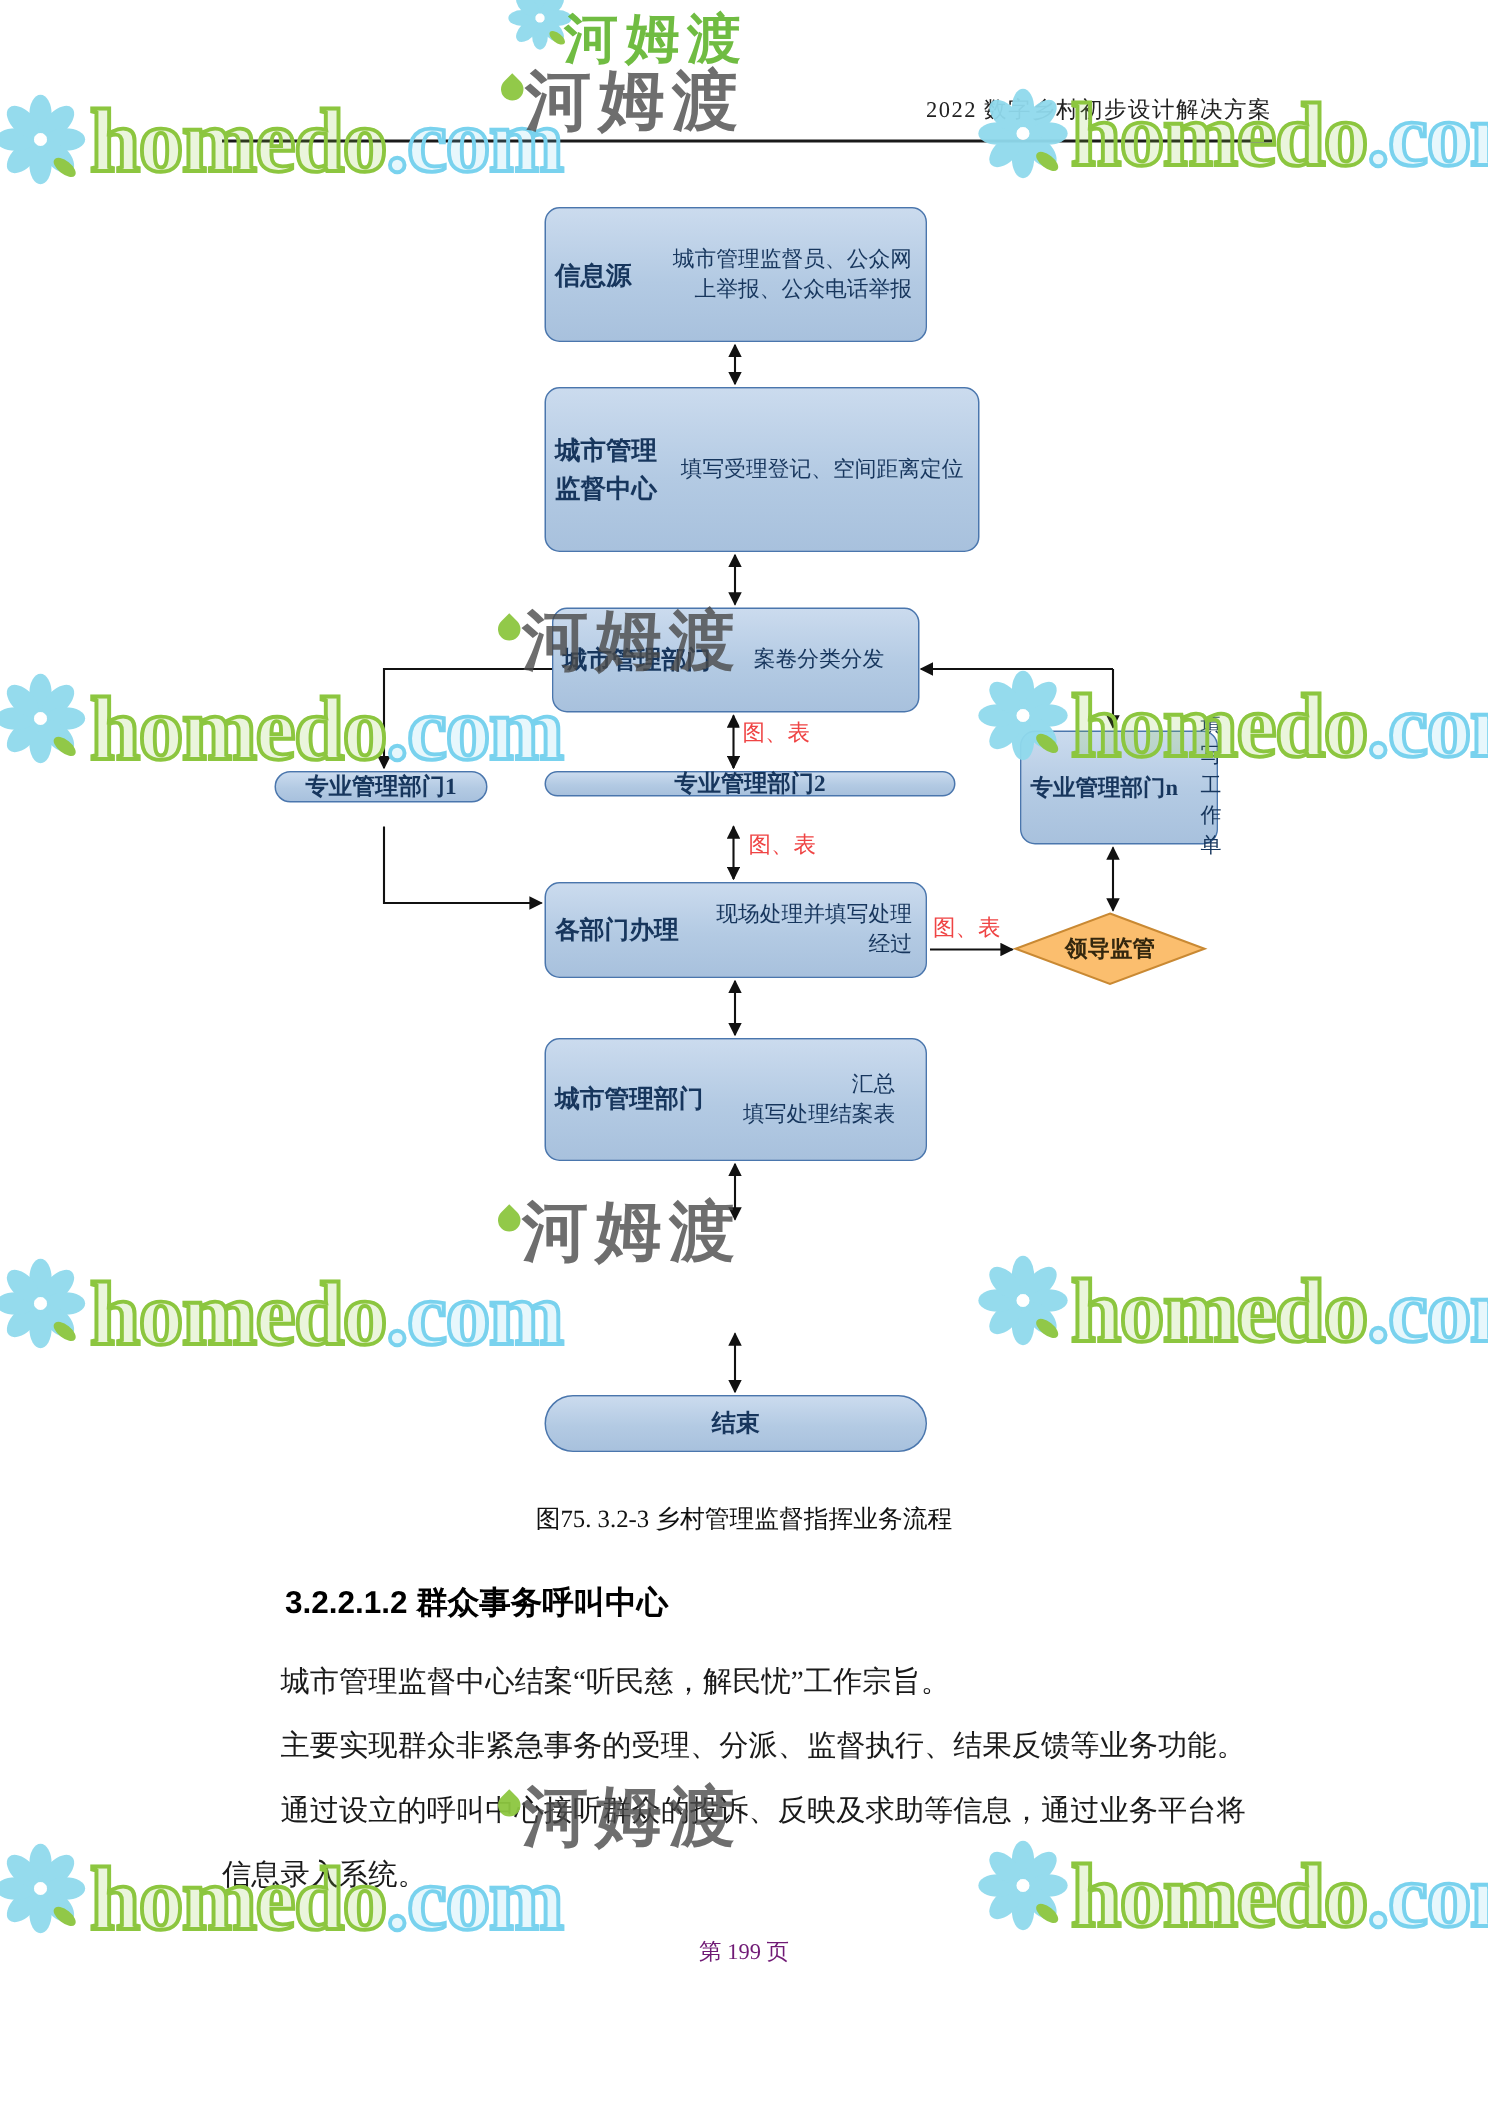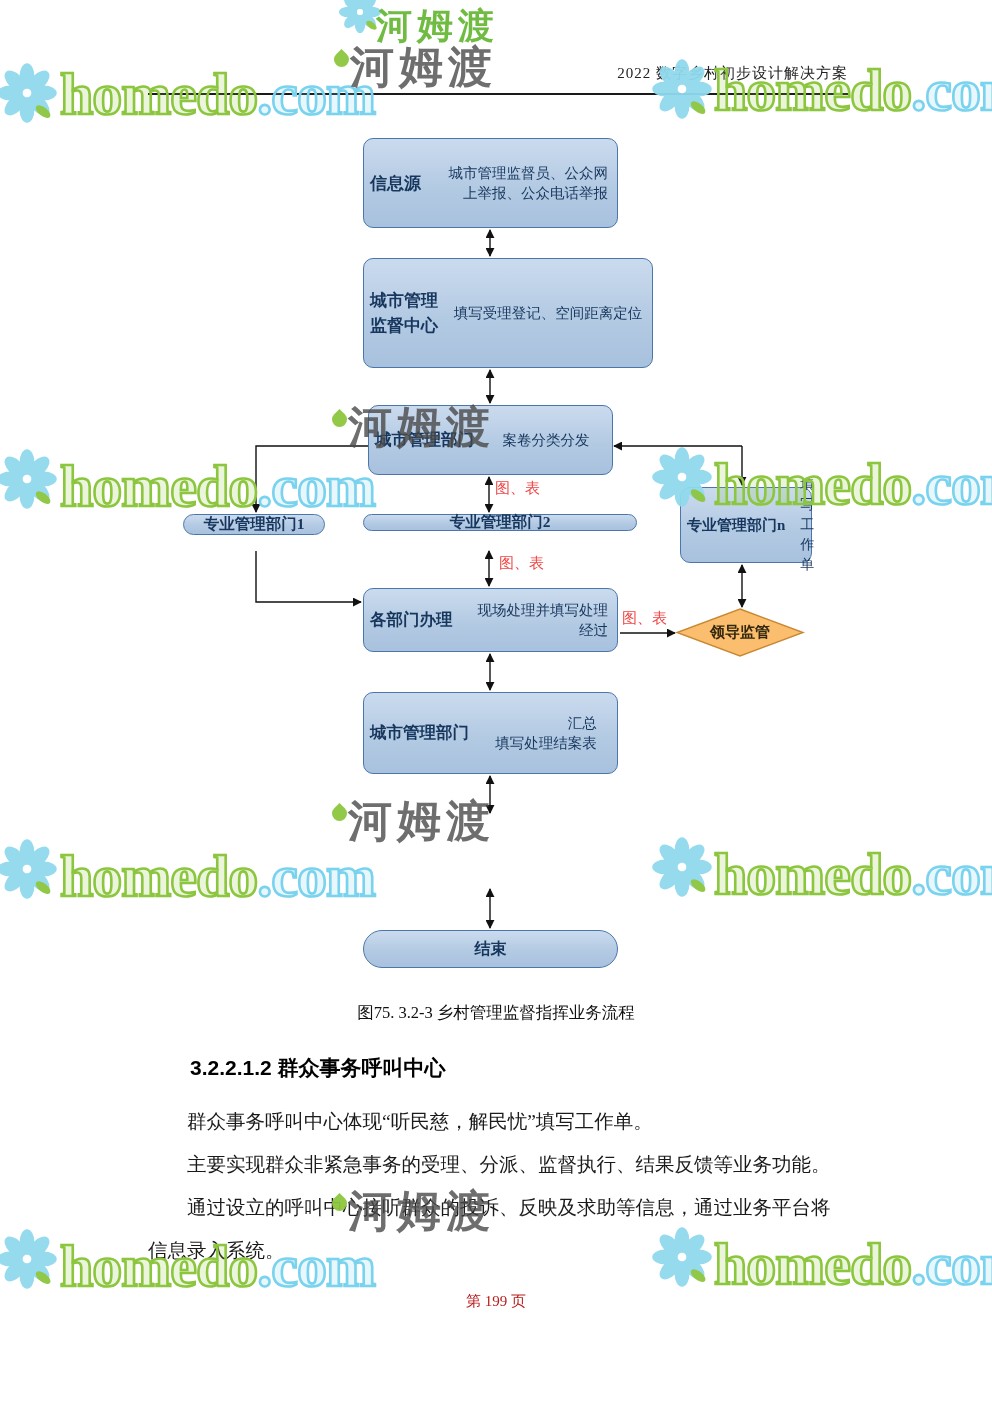--- a/index.html
+++ b/index.html
@@ -12,21 +12,21 @@
               font-size:15px;color:#222;letter-spacing:1px;}
   .header-rule{position:absolute;left:148px;top:93px;width:700px;border-top:2px solid #1a1a1a;}
   .fig-caption{position:absolute;left:0;top:1002px;width:992px;text-align:center;
                font-size:16.5px;color:#111;}
   .sec-heading{position:absolute;left:190px;top:1054px;font-size:21px;font-weight:700;color:#000;
                font-family:"Liberation Sans","DejaVu Sans",sans-serif;}
   .body-text{position:absolute;left:148px;top:1100px;width:700px;font-size:19.5px;
              line-height:43px;color:#1a1a1a;}
   .body-text p{margin:0;text-indent:2em;}
   .page-number{position:absolute;left:0;top:1292px;width:992px;text-align:center;
-               font-size:15px;color:#b91c1c;}
+               font-size:15px;color:#701a75;}
 
   
   .wires{position:absolute;left:0;top:0;z-index:4;}
   .node{position:absolute;box-sizing:border-box;z-index:5;color:#17365d;
         background:linear-gradient(180deg,#cbdbee 0%,#b3cae3 55%,#a8c1dd 100%);
         border:1.6px solid #4a76ad;border-radius:10px;display:flex;flex-direction:row;}
   .node-title{flex:0 0 auto;display:flex;align-items:center;justify-content:center;
               font-weight:700;text-align:center;font-size:16.5px;padding:3px 6px;}
   .node-divider{height:0;border-top:1.4px solid #4a76ad;}
   .node-body{flex:1;display:flex;align-items:center;justify-content:center;text-align:right;
@@ -157,21 +157,21 @@
     <div class="node-title" style="font-size:16px">结束</div>
   </div>
 
   <div class="edge-label" style="left:493px;top:479px">图、表</div>
   <div class="edge-label" style="left:497px;top:554px">图、表</div>
   <div class="edge-label" style="left:620px;top:609px">图、表</div>
 
   <div class="fig-caption">图75. 3.2-3 乡村管理监督指挥业务流程</div>
   <div class="sec-heading">3.2.2.1.2 群众事务呼叫中心</div>
   <div class="body-text">
-    <p>群众事务呼叫中心体现“听民慈，解民忧”填写工作单。</p>
+    <p>城市管理监督中心结案“听民慈，解民忧”工作宗旨。</p>
     <p>主要实现群众非紧急事务的受理、分派、监督执行、结果反馈等业务功能。</p>
     <p>通过设立的呼叫中心接听群众的投诉、反映及求助等信息，通过业务平台将信息录入系统。</p>
   </div>
   <div class="page-number">第 199 页</div>
 
   <div class="wm-layer">
 
     <svg class="wm-flower" style="left:338px;top:-10px;width:44px;height:44px">
         <use href="#wm-flower-sym"></use>
       </svg>

